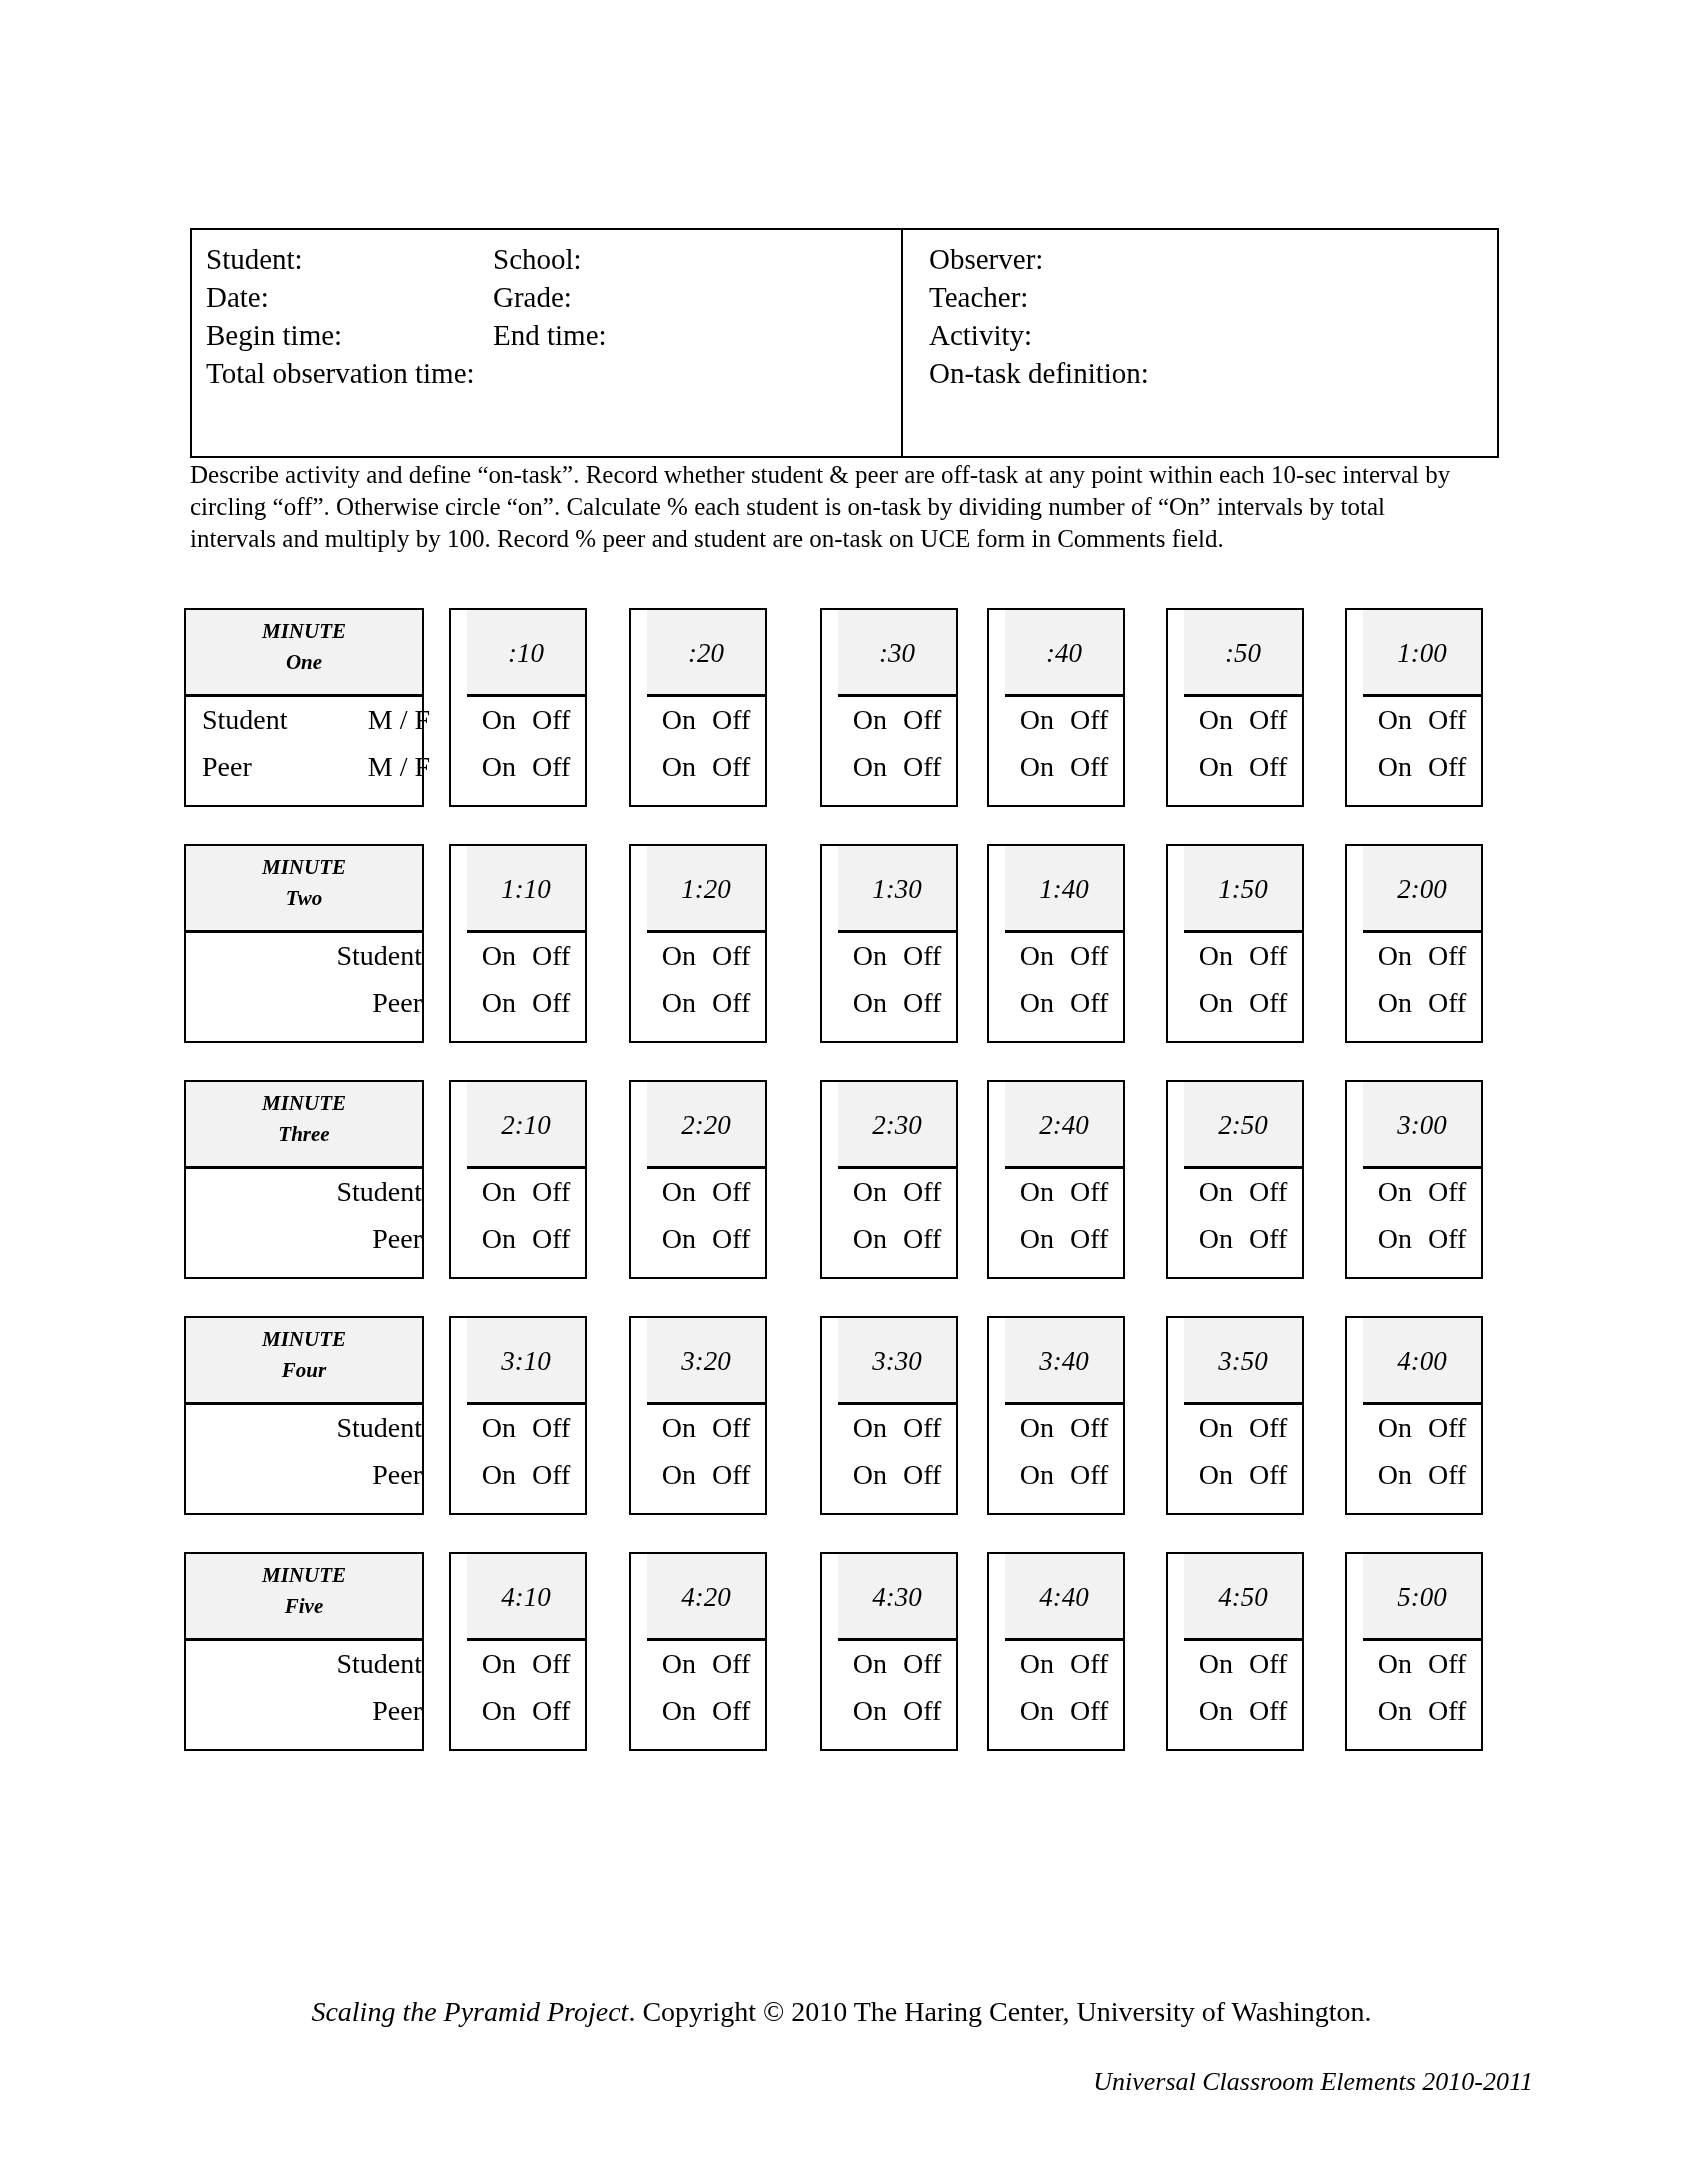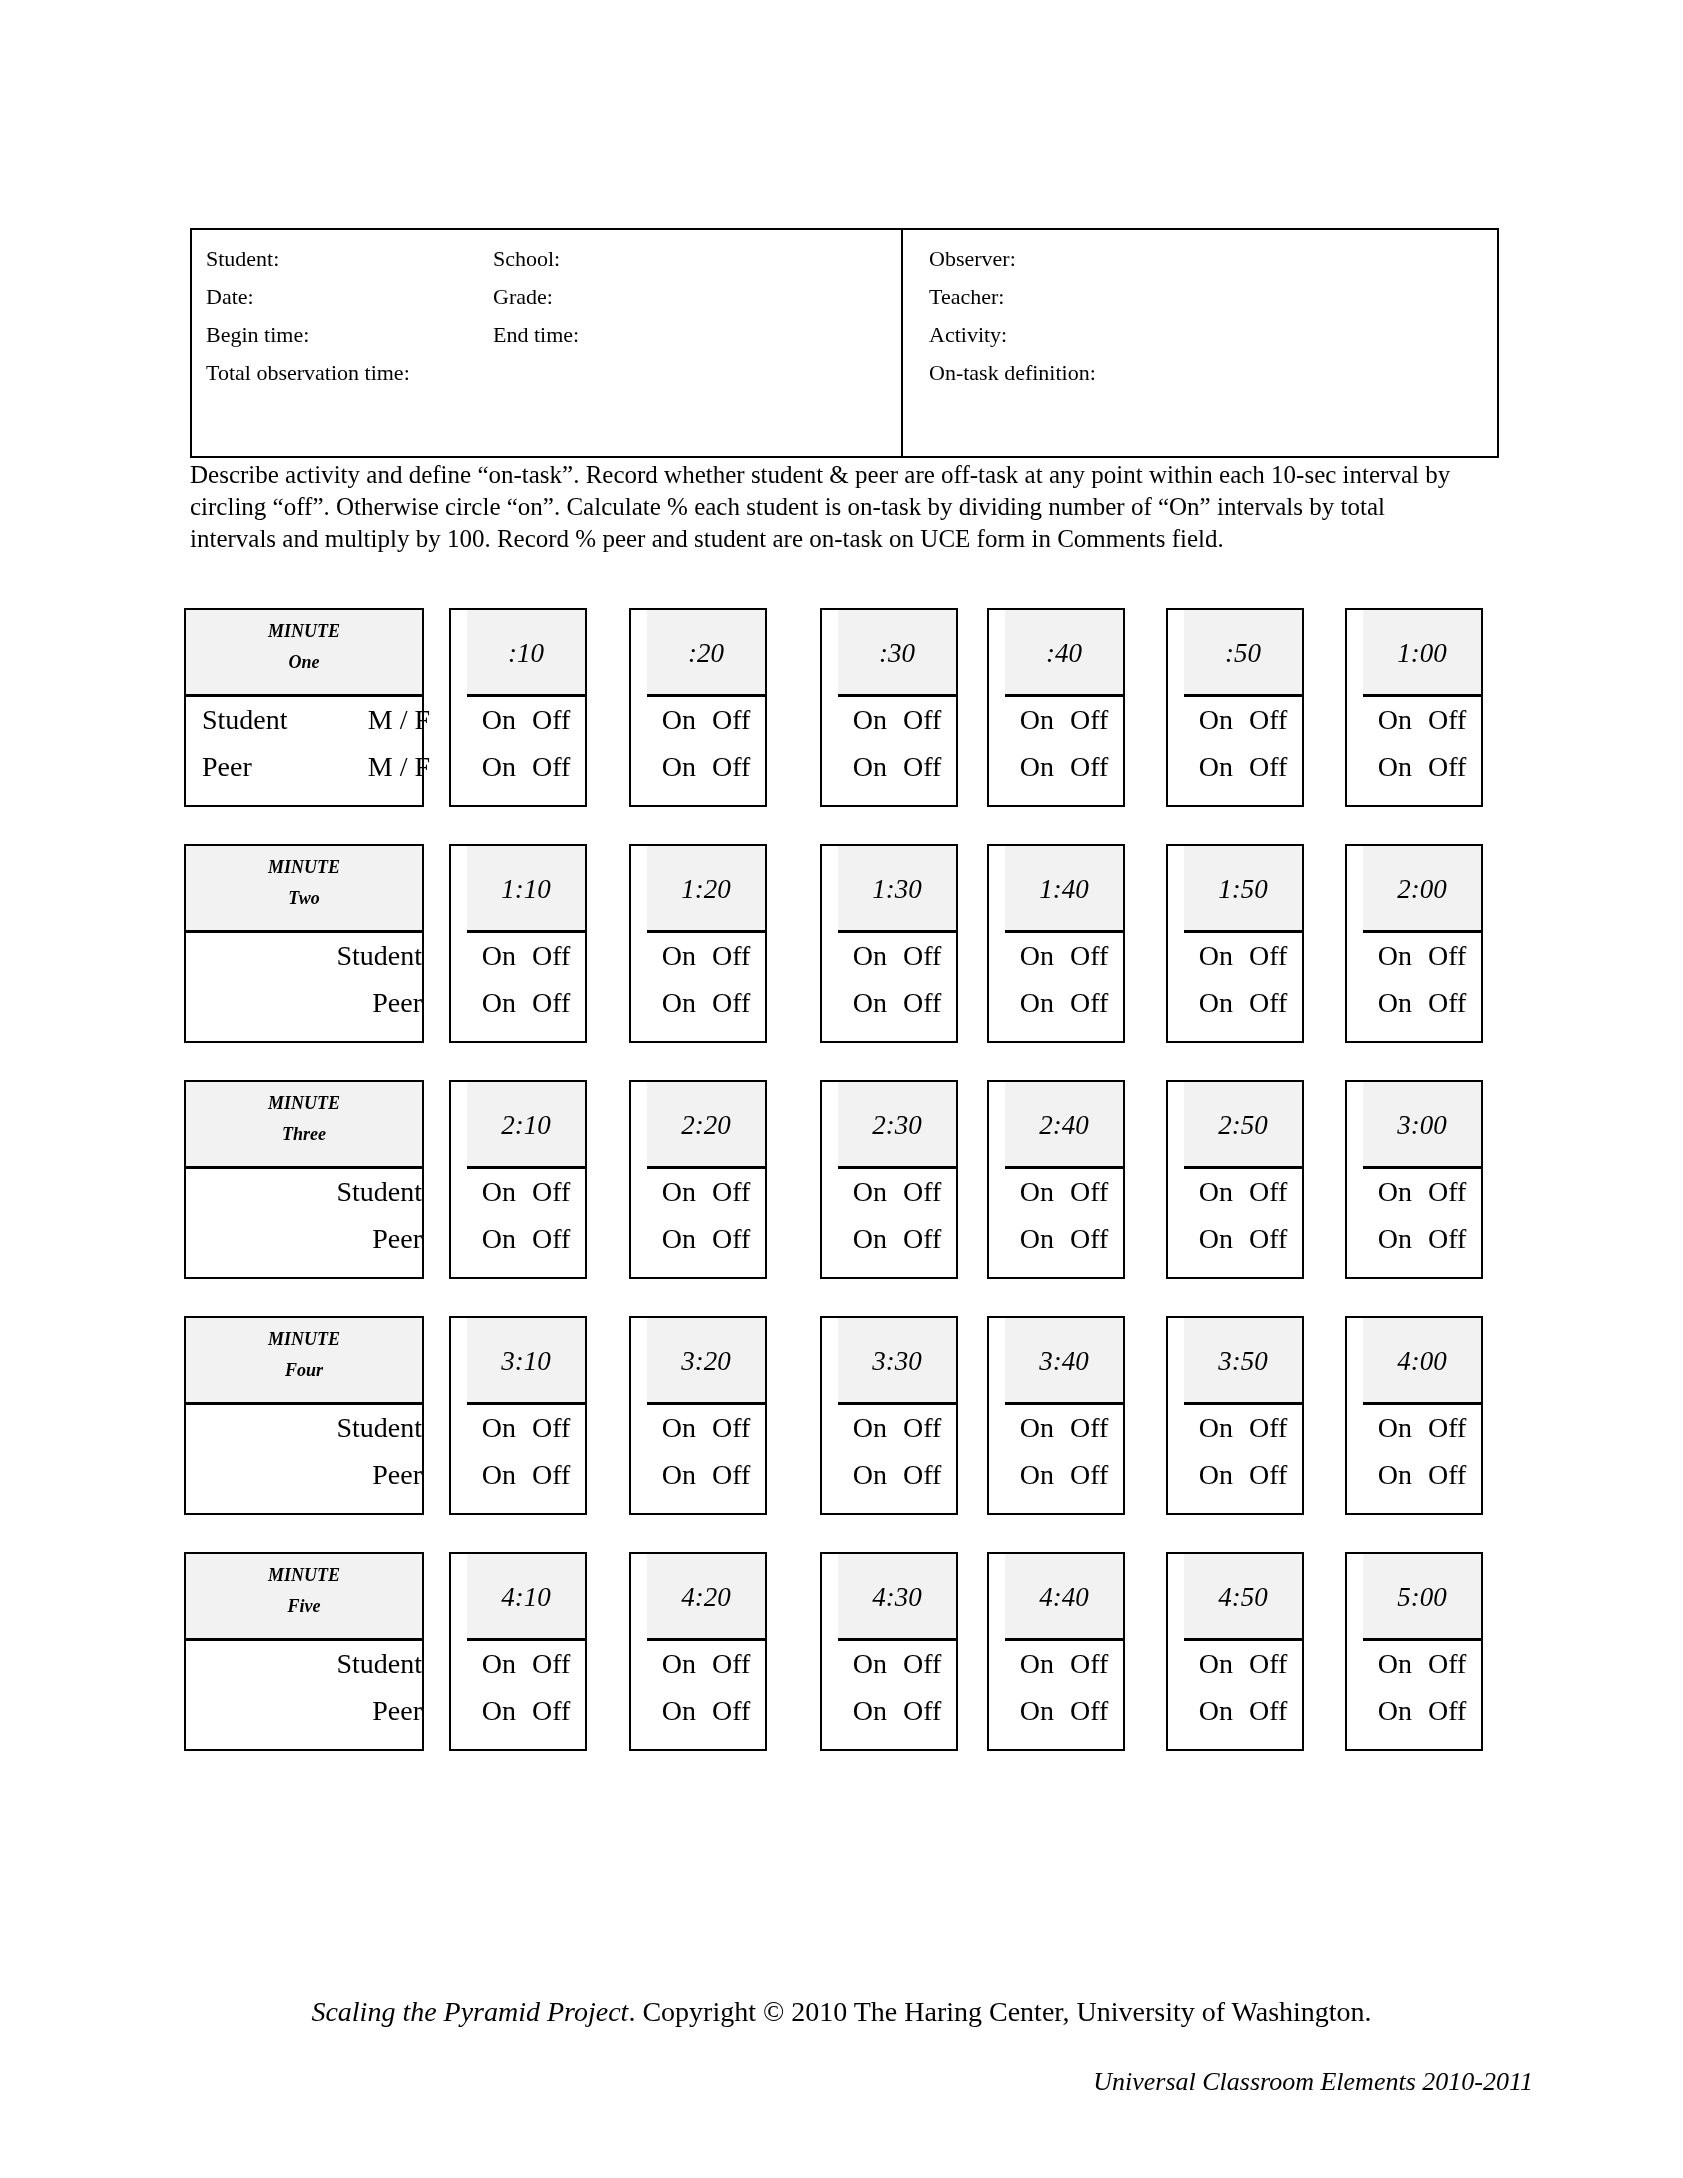--- a/index.html
+++ b/index.html
@@ -51,21 +51,21 @@
     box-sizing: border-box;
     border-right: 2px solid #000;
     padding: 10px 0 0 14px;
   }
   .info-right {
     flex: 1;
     box-sizing: border-box;
     padding: 10px 0 0 26px;
   }
   .info-line {
-    font-size: 22px;
+    font-size: 29px;
     line-height: 38px;
     white-space: pre;
     display: flex;
   }
   .info-line .lbl-a {
     display: inline-block;
     width: 287px;
   }
   .info-line .lbl-b {
     display: inline-block;
@@ -117,21 +117,21 @@
     height: 87px;
     box-sizing: border-box;
     background: #f2f2f2;
     border-bottom: 3px solid #000;
     position: relative;
   }
   .hd-minute {
     text-align: center;
     font-weight: bold;
     font-style: italic;
-    font-size: 18px;
+    font-size: 21px;
     line-height: 31px;
     padding-top: 6px;
   }
   .hd-time {
     text-align: center;
     font-style: italic;
     font-size: 27px;
     line-height: 87px;
   }
   .bd {

